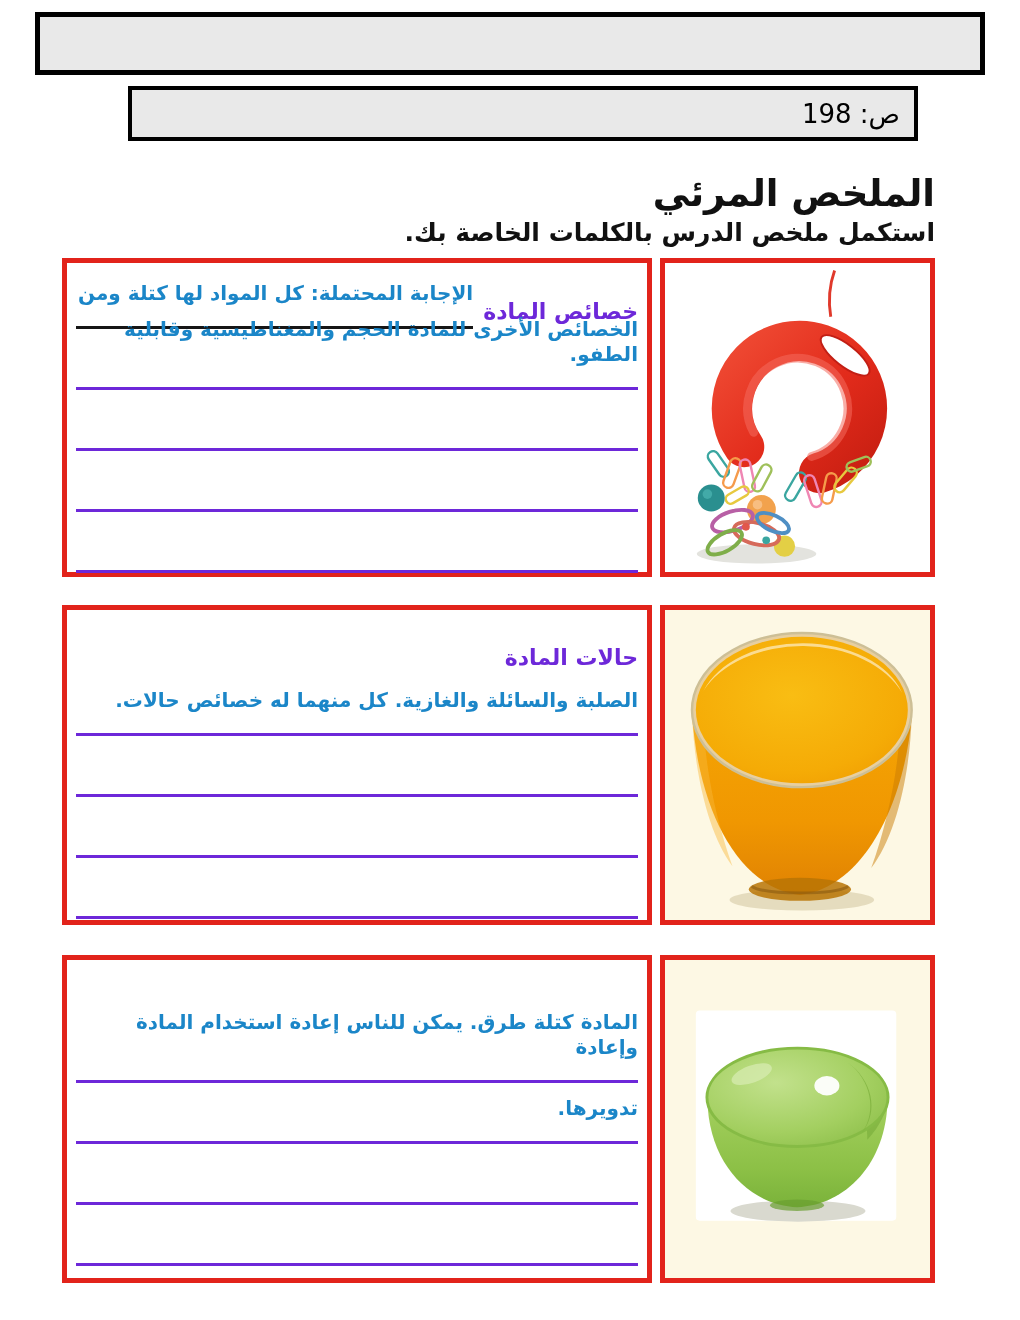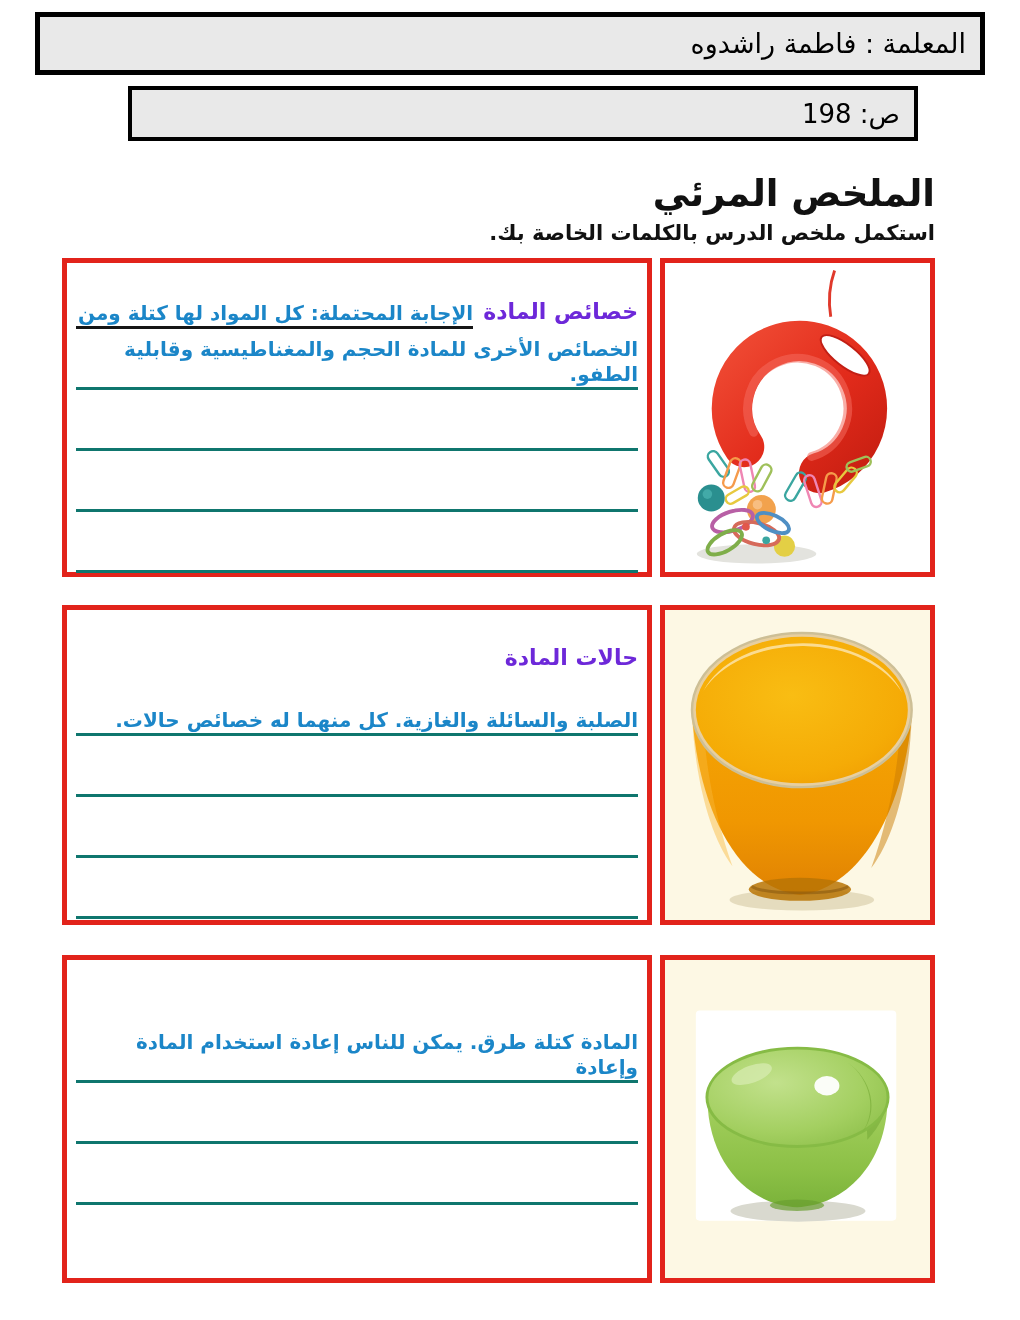--- a/index.html
+++ b/index.html
@@ -11,50 +11,49 @@
   .hdr{
     position:absolute;box-sizing:border-box;background:#e9e9e9;
     border:5px solid #000;display:flex;align-items:center;
     justify-content:space-between;color:#000;
   }
   .hdr1{left:35px;top:12px;width:950px;height:63px;font-size:27px;padding:0 14px 0 132px;}
   .hdr2{left:128px;top:86px;width:790px;height:55px;font-size:26px;border-width:4px;padding:0 14px 0 72px;}
   
   .sect{position:absolute;top:172px;right:85px;color:#111;}
   .sect-title{font-size:37px;font-weight:bold;line-height:44px;}
-  .sect-sub{font-size:21px;font-weight:bold;line-height:30px;margin-top:2px;}
+  .sect-sub{font-size:25px;font-weight:bold;line-height:30px;margin-top:2px;}
   
   .row{position:absolute;left:0;width:1020px;}
   .textbox{
     position:absolute;box-sizing:border-box;left:62px;width:590px;top:0;bottom:0;
     background:#fff;border:5px solid #e2231b;padding:0 9px;
   }
   .imgbox{
     position:absolute;box-sizing:border-box;left:660px;width:275px;top:0;bottom:0;
     background:#fff;border:5px solid #e2231b;overflow:hidden;
   }
   .imgbox.cream{background:#fdf8e4;}
   .imgbox svg{display:block;width:100%;height:100%;}
   .l{
-    position:relative;border-bottom:3px solid #0f766e;height:58px;
+    position:relative;border-bottom:3px solid #6d28d9;height:58px;
     display:flex;align-items:flex-end;column-gap:10px;
   }
   .l1{border-bottom:none;height:66px;}
   .row3 .l1{height:62px;}
   .lbl{font-size:22px;font-weight:bold;color:#6d28d9;padding-bottom:5px;white-space:nowrap;}
-  .blue{font-size:20px;font-weight:bold;color:#1b86c8;padding-bottom:0;line-height:1.25;}
+  .blue{font-size:20px;font-weight:bold;color:#1b86c8;padding-bottom:20px;line-height:1.25;}
   .l1 .blue{flex:1;border-bottom:3px solid #161616;}
 </style>
 </head>
 <body>
 
 <div class="canvas">
 
   <div class="hdr hdr1">
-    <span>المعلمة : فاطمة راشدوه</span>
   </div>
 
   <div class="hdr hdr2">
     <span>ص: 198</span>
   </div>
 
   <div class="sect">
     <div class="sect-title">الملخص المرئي</div>
     <div class="sect-sub">استكمل ملخص الدرس بالكلمات الخاصة بك.</div>
   </div>
@@ -194,18 +193,21 @@
         <ellipse cx="168" cy="124" rx="13" ry="10" fill="#ffffff" opacity="0.95"></ellipse>
         <ellipse cx="90" cy="112" rx="22" ry="9" transform="rotate(-20 90 112)" fill="#d9ecb4" opacity="0.7"></ellipse>
       </svg>
     </div>
     <div class="textbox">
       <div class="l l1">
       </div>
       <div class="l">
         <span class="blue">المادة كتلة طرق. يمكن للناس إعادة استخدام المادة وإعادة</span>
       </div>
+      <div class="l">
+        <span class="blue">تدويرها.</span>
+      </div>
       <div class="l"></div>
       <div class="l"></div>
     </div>
   </div>
 
 </div>
 
 </body></html>

